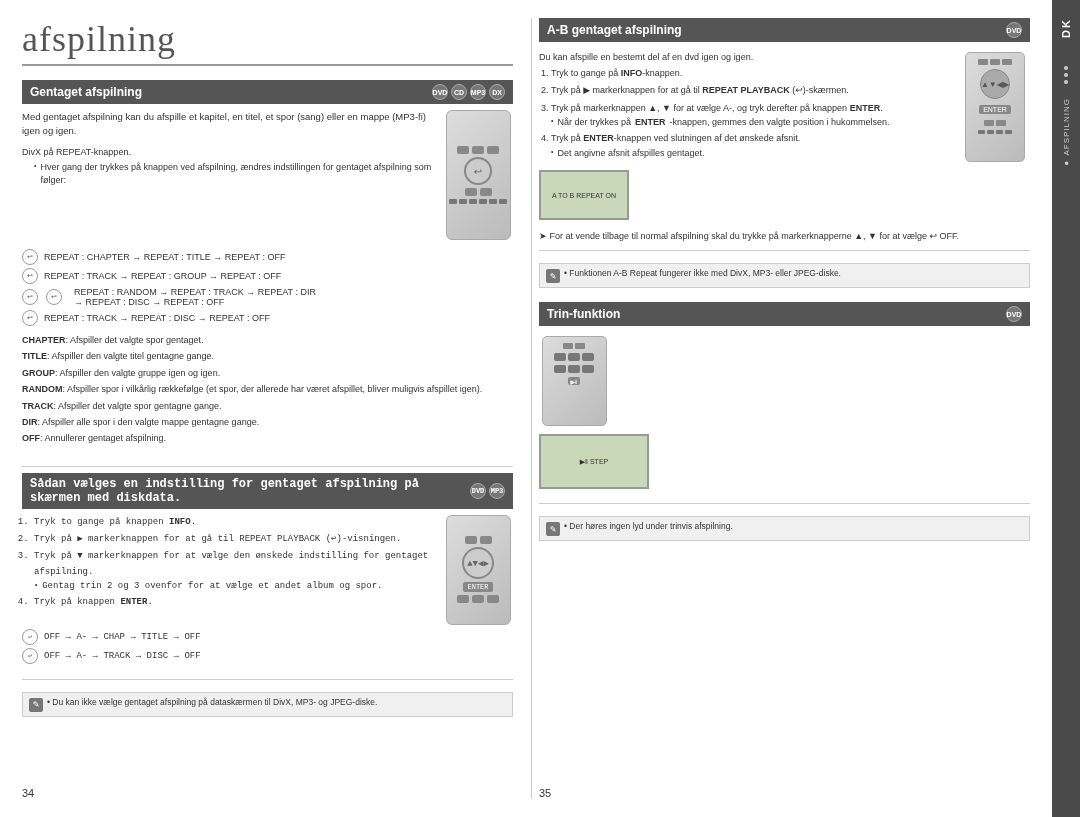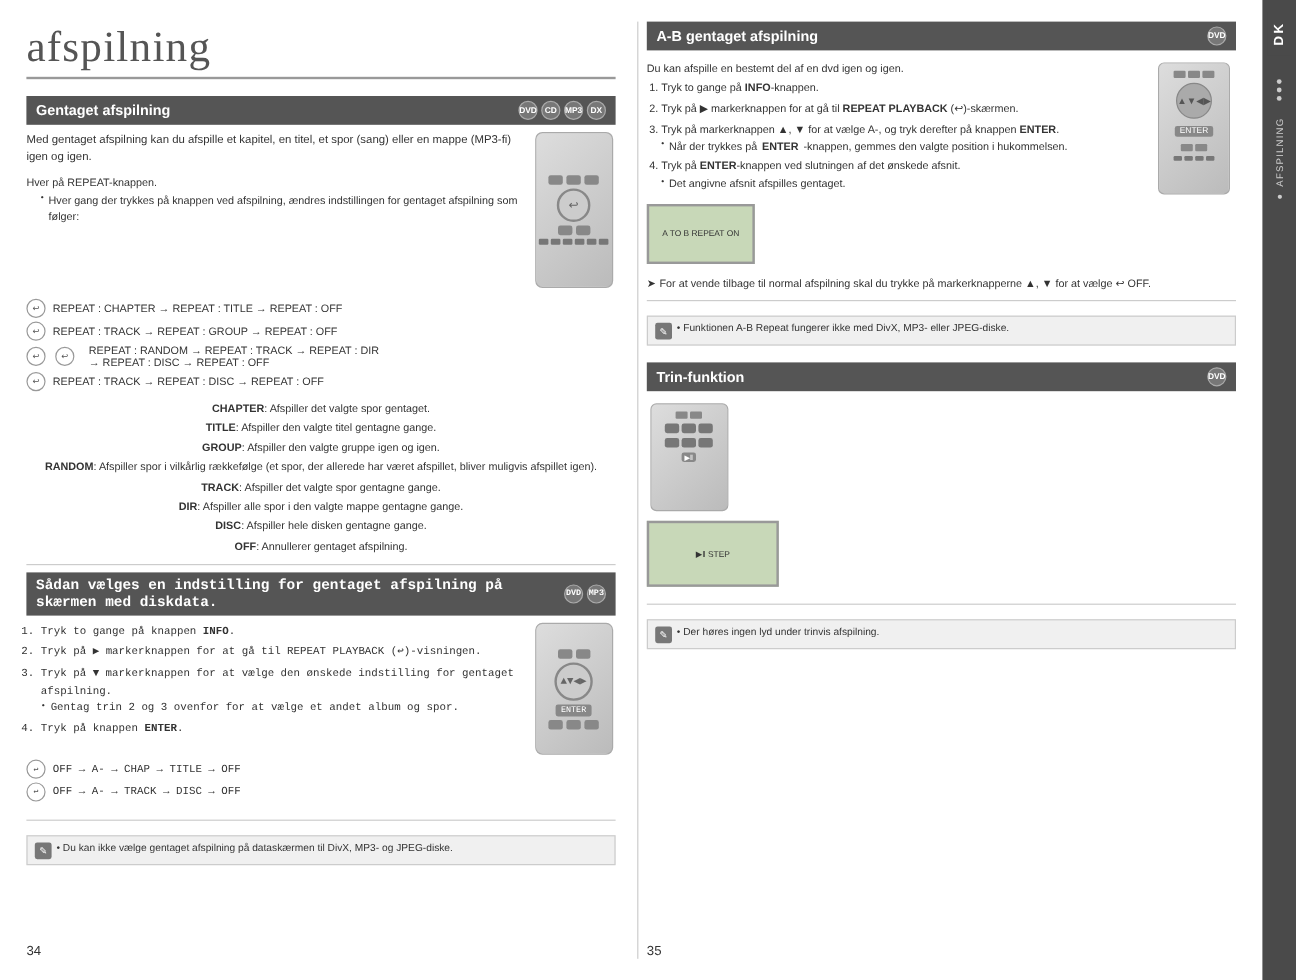--- a/index.html
+++ b/index.html
@@ -375,21 +375,21 @@
             <div class="icon-circle">DVD</div>
             <div class="icon-circle">CD</div>
             <div class="icon-circle">MP3</div>
             <div class="icon-circle">DX</div>
           </div>
         </div>
 
         <div class="two-col" style="margin-bottom:6px;">
           <div class="two-col-left">
             <p class="section-body">Med gentaget afspilning kan du afspille et kapitel, en titel, et spor (sang) eller en mappe (MP3-fi) igen og igen.</p>
-            <p style="font-size:9px; margin:4px 0;"><span>Hver på REPEAT-knappen.</span></p>
+            <p style="font-size:9px; margin:4px 0;"><span>DivX på REPEAT-knappen.</span></p>
             <div class="sub-bullet">
               <span>Hver gang der trykkes på knappen ved afspilning, ændres indstillingen for gentaget afspilning som følger:</span>
             </div>
           </div>
           <div class="two-col-right">
             <div class="remote-img">
               <div class="remote-button-row">
                 <div class="remote-btn"></div>
                 <div class="remote-btn"></div>
                 <div class="remote-btn"></div>
@@ -430,28 +430,27 @@
             </div>
             <span class="repeat-text">REPEAT : RANDOM → REPEAT : TRACK → REPEAT : DIR<br>→ REPEAT : DISC → REPEAT : OFF</span>
           </div>
 
           <div class="repeat-flow">
             <div class="repeat-icon-box">↩</div>
             <span class="repeat-text">REPEAT : TRACK → REPEAT : DISC → REPEAT : OFF</span>
           </div>
         </div>
 
-        <div style="margin-bottom:0;text-align:center;">
+        <div style="margin-bottom:12px;">
           <div class="legend-item"><span class="legend-bold">CHAPTER</span>: Afspiller det valgte spor gentaget.</div>
           <div class="legend-item"><span class="legend-bold">TITLE</span>: Afspiller den valgte titel gentagne gange.</div>
           <div class="legend-item"><span class="legend-bold">GROUP</span>: Afspiller den valgte gruppe igen og igen.</div>
           <div class="legend-item"><span class="legend-bold">RANDOM</span>: Afspiller spor i vilkårlig rækkefølge (et spor, der allerede har været afspillet, bliver muligvis afspillet igen).</div>
           <div class="legend-item"><span class="legend-bold">TRACK</span>: Afspiller det valgte spor gentagne gange.</div>
           <div class="legend-item"><span class="legend-bold">DIR</span>: Afspiller alle spor i den valgte mappe gentagne gange.</div>
-          <div class="legend-item"><span class="legend-bold">DISC</span>: Afspiller hele disken gentagne gange.</div>
           <div class="legend-item"><span class="legend-bold">OFF</span>: Annullerer gentaget afspilning.</div>
         </div>
 
         <hr class="divider-line">
 
         <div style="margin-bottom:6px;font-family:Liberation Mono, monospace;">
           <div class="section-header">
             <span>Sådan vælges en indstilling for gentaget afspilning på skærmen med diskdata.</span>
             <div class="section-icons">
               <div class="icon-circle">DVD</div>

